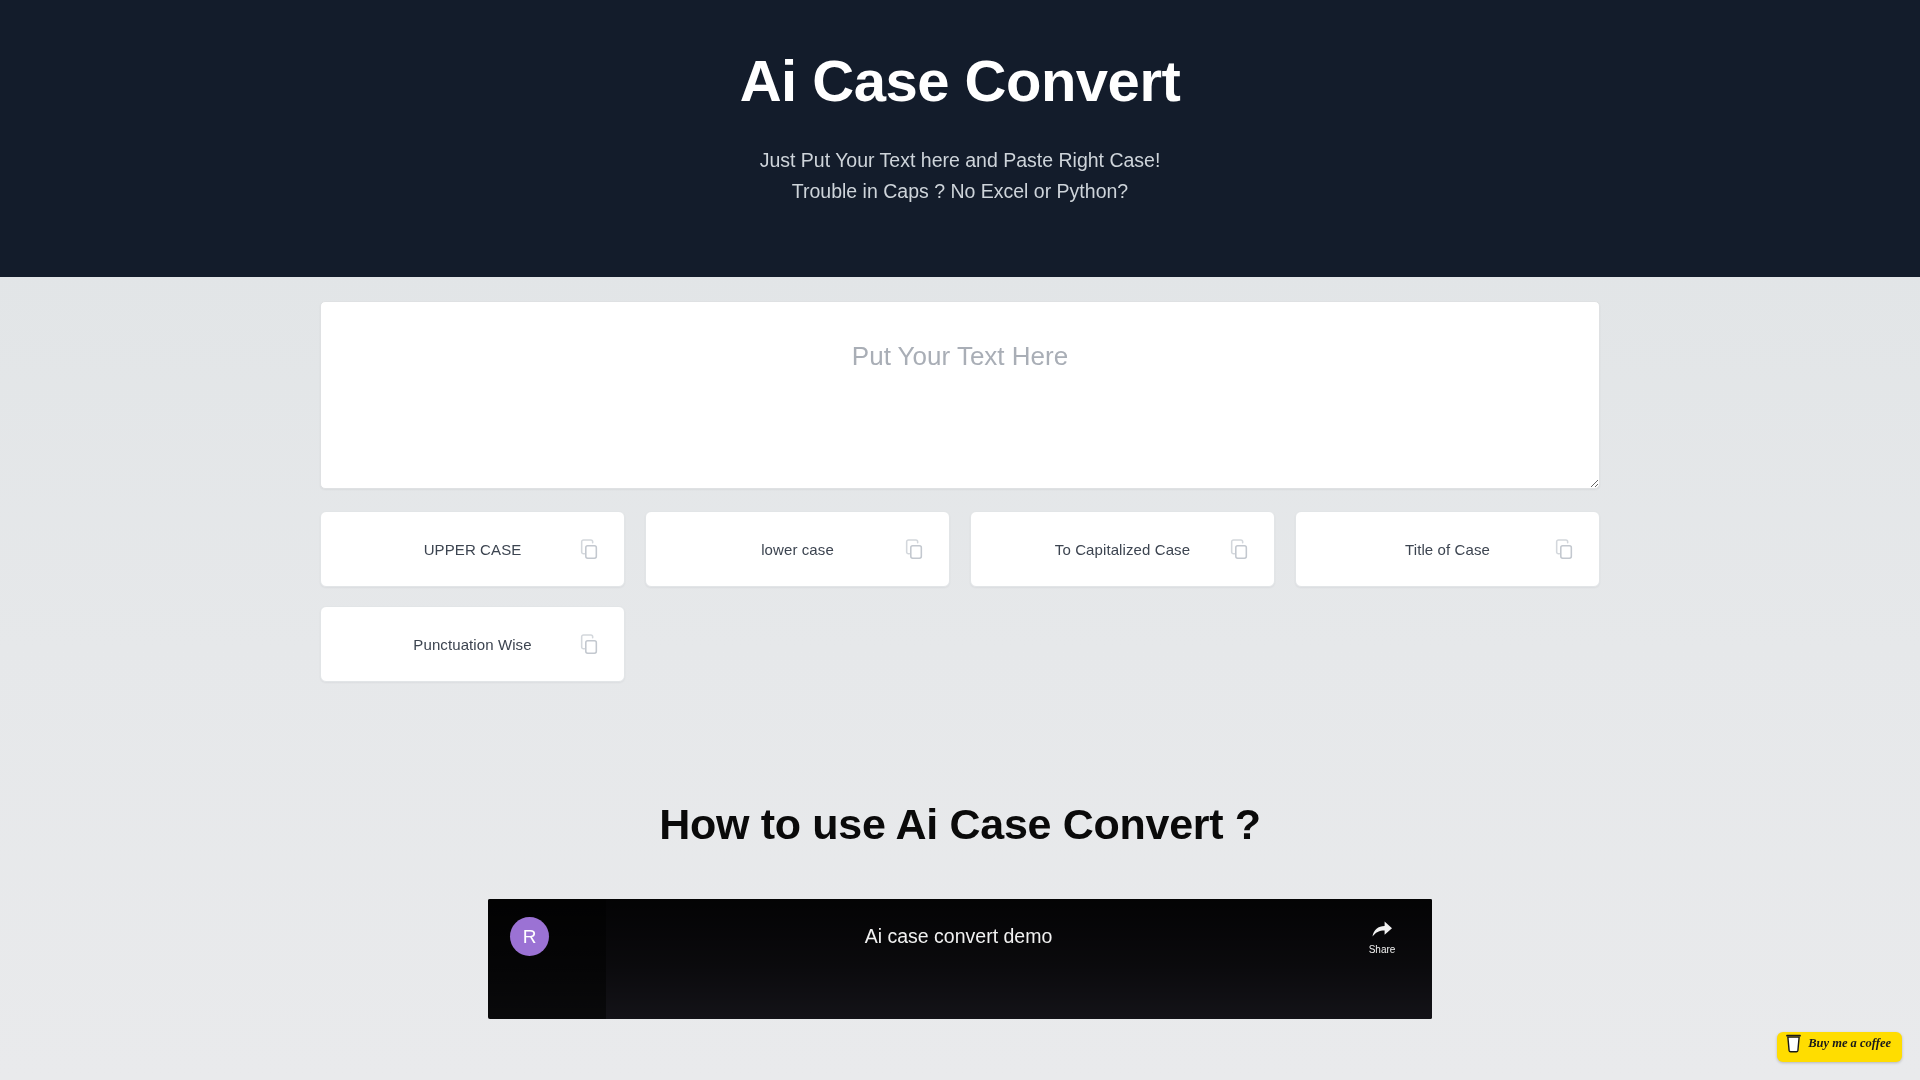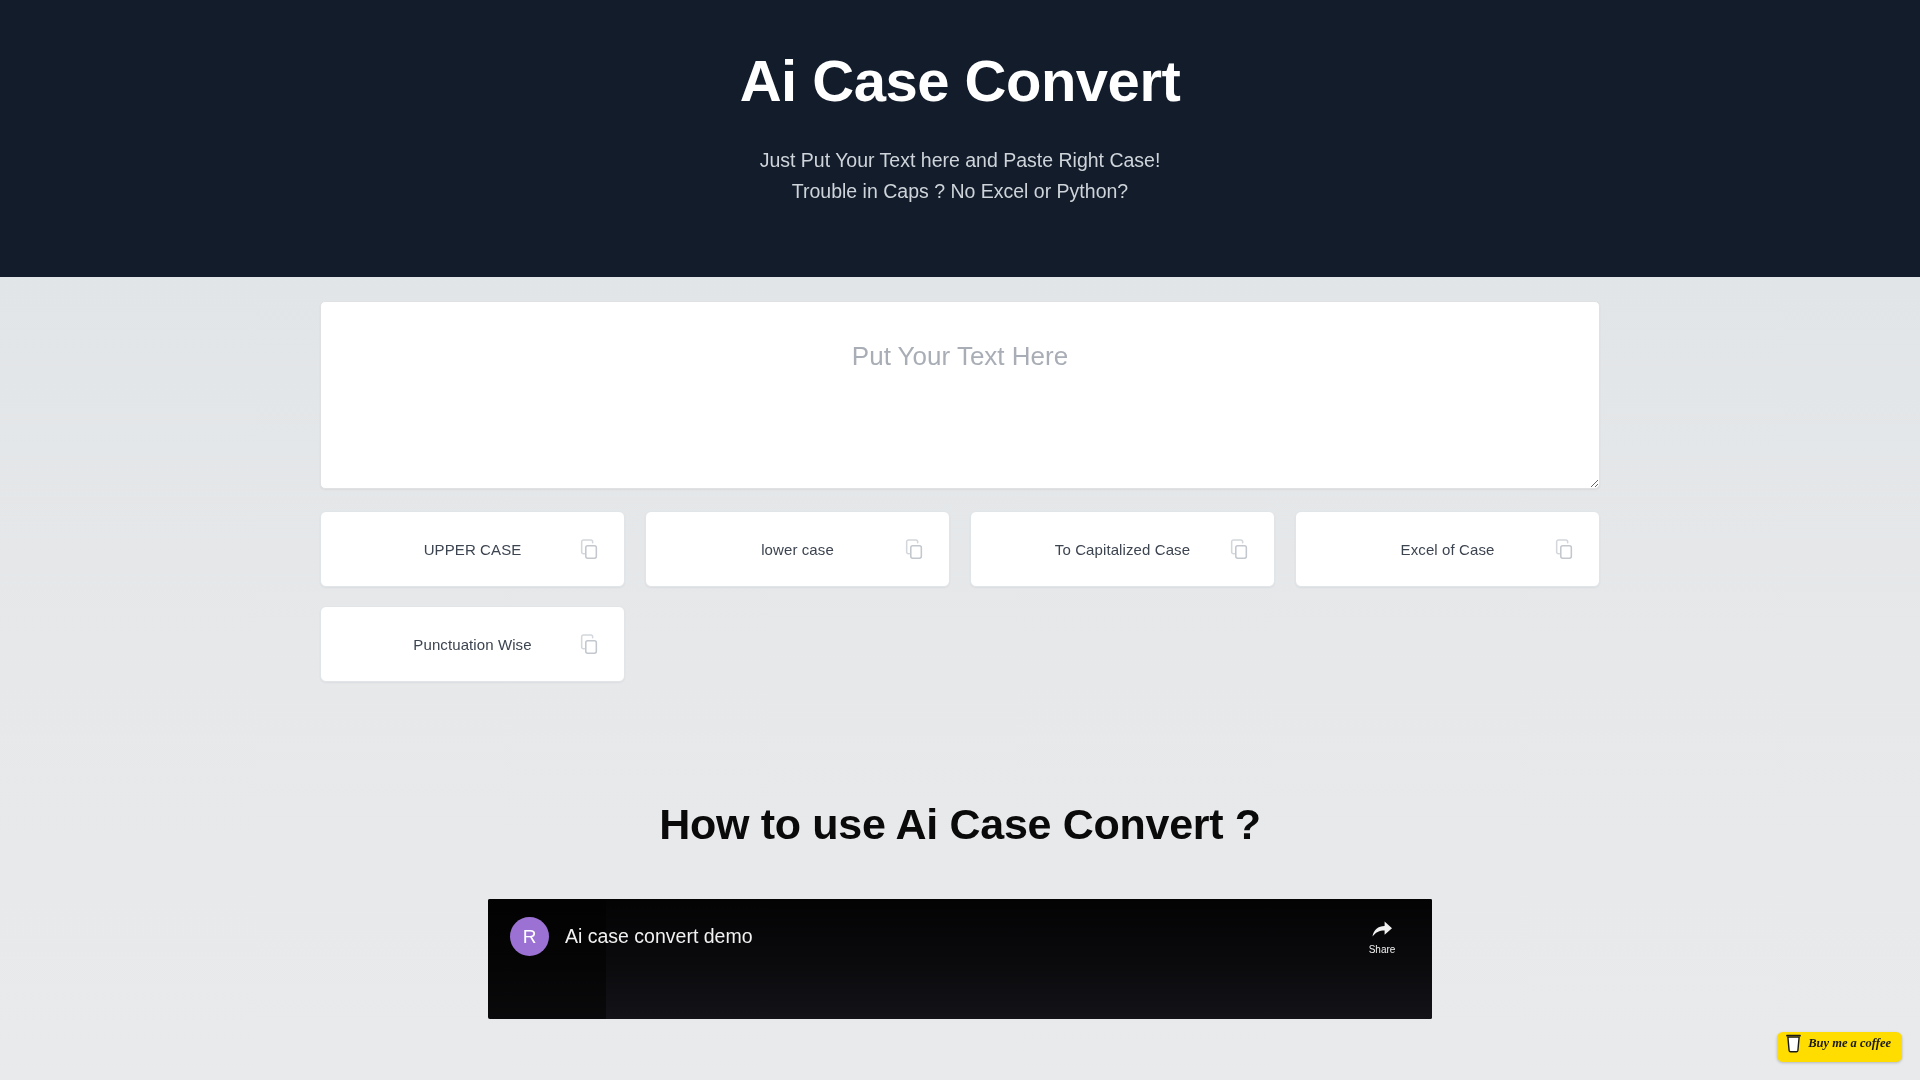--- a/index.html
+++ b/index.html
@@ -192,20 +192,21 @@
 
   .v-title {
     margin-left: 16px;
     color: #f1f1f1;
     font-size: 19.5px;
     line-height: 39px;
     font-weight: 400;
     flex: 1 1 auto;
     white-space: nowrap;
     overflow: hidden;
+    text-align: center;
   }
 
   .v-share {
     flex: 0 0 auto;
     display: flex;
     flex-direction: column;
     align-items: center;
     justify-content: center;
     color: #f1f1f1;
     cursor: pointer;
@@ -297,21 +298,21 @@
         <button class="copy-btn">
           <svg width="22" height="22" viewBox="0 0 24 24" fill="none">
             <rect x="8.5" y="8.5" width="11.5" height="13.5" rx="2" stroke="#c3c8cf" stroke-width="1.7" fill="#ffffff"></rect>
             <path d="M16 5.2V4.2a2 2 0 0 0-2-2H6a2 2 0 0 0-2 2v11a2 2 0 0 0 2 2h1" stroke="#d3d7dc" stroke-width="1.7" stroke-linecap="round"></path>
           </svg>
         </button>
       </div>
 
 
       <div class="case-card">
-        <span class="case-label">Excel of Case</span>
+        <span class="case-label">Title of Case</span>
         <button class="copy-btn">
           <svg width="22" height="22" viewBox="0 0 24 24" fill="none">
             <rect x="8.5" y="8.5" width="11.5" height="13.5" rx="2" stroke="#c3c8cf" stroke-width="1.7" fill="#ffffff"></rect>
             <path d="M16 5.2V4.2a2 2 0 0 0-2-2H6a2 2 0 0 0-2 2v11a2 2 0 0 0 2 2h1" stroke="#d3d7dc" stroke-width="1.7" stroke-linecap="round"></path>
           </svg>
         </button>
       </div>
 
       <div class="case-card">
         <span class="case-label">Punctuation Wise</span>

